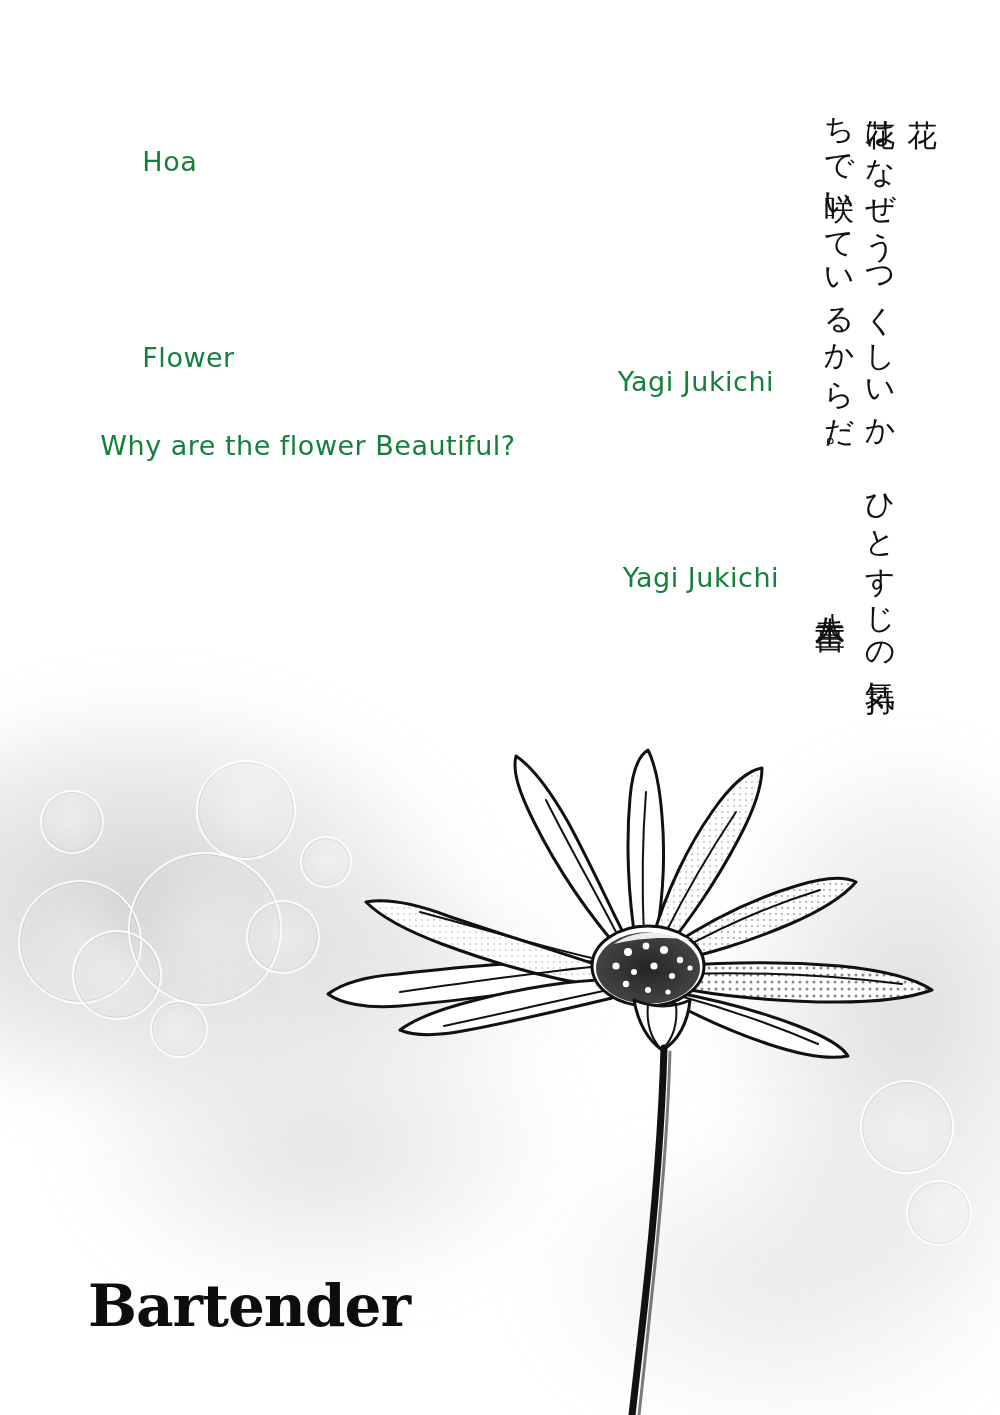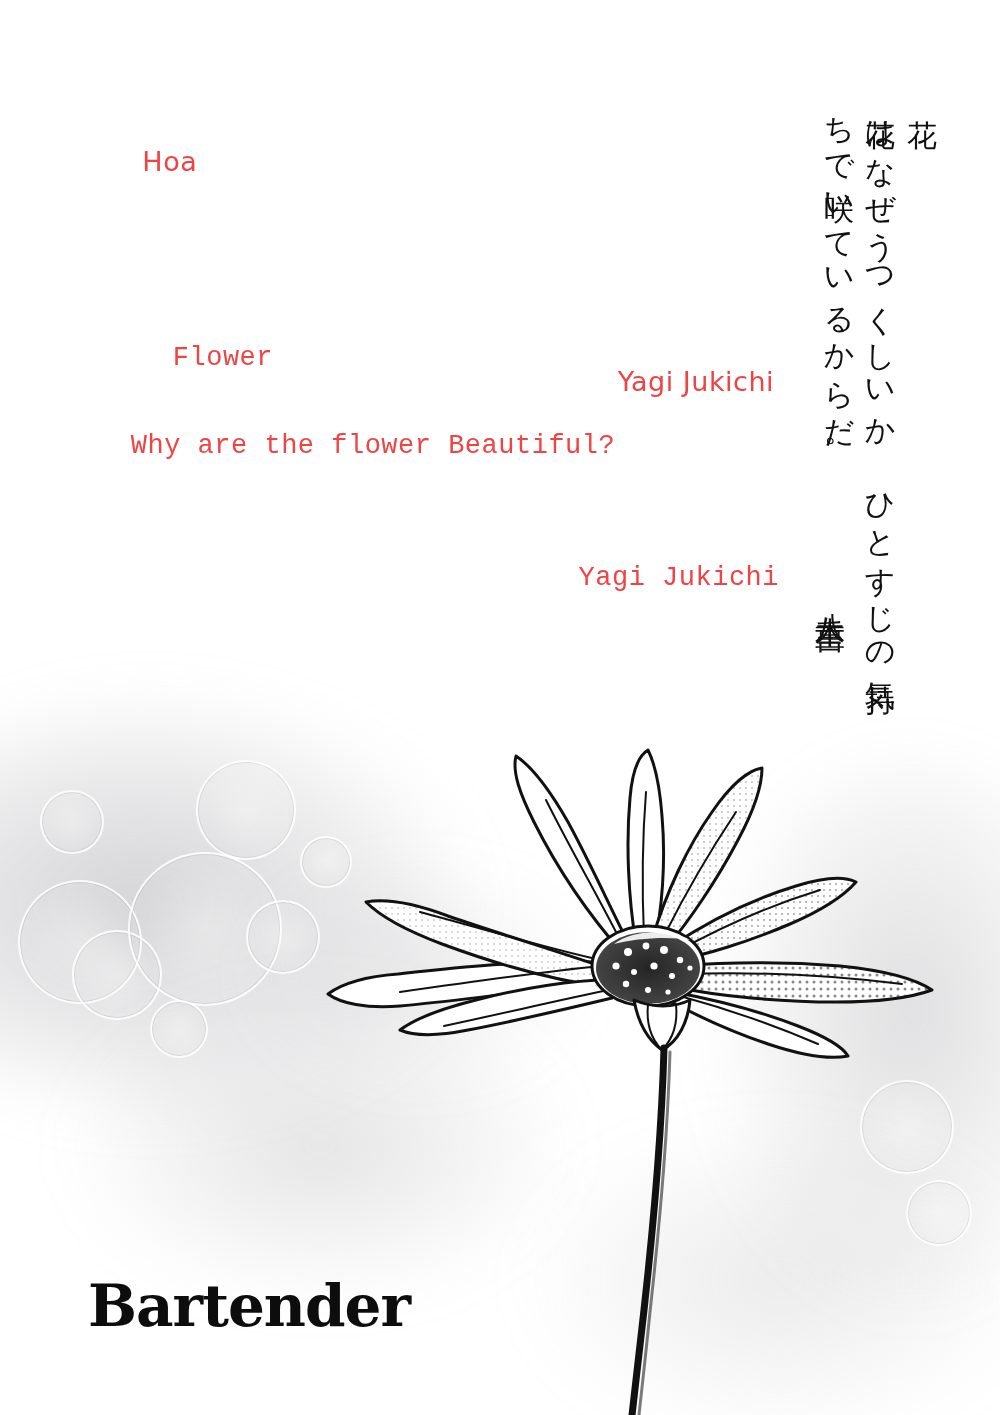--- a/index.html
+++ b/index.html
@@ -60,40 +60,39 @@
     position: absolute;
     border-radius: 50%;
     border: 2px solid rgba(255,255,255,0.85);
     box-shadow: 0 0 0 1px rgba(130,130,135,0.18) inset;
     background: radial-gradient(circle at 50% 50%, rgba(255,255,255,0.30) 0%, rgba(255,255,255,0.05) 60%, rgba(255,255,255,0) 100%);
   }
 
   
   .poem {
     position: absolute;
-    color: #ef4444;
+    color: #15803d;
     font-family: "DejaVu Sans", sans-serif;
     white-space: pre;
     letter-spacing: 0.5px;
   }
   #poem-vi {
     left: 64px;
     top: 96px;
     font-size: 27px;
     line-height: 44px;
   }
   #poem-vi .indent { padding-left: 42px; display: inline-block; }
   #poem-vi .attrib { display: block; text-align: right; width: 710px; }
 
   #poem-en {
     left: 64px;
     top: 292px;
     font-size: 27px;
     line-height: 44px;
-    font-family: Liberation Mono, monospace;
   }
   #poem-en .indent { padding-left: 42px; display: inline-block; }
   #poem-en .attrib { display: block; text-align: right; width: 715px; }
 
   
   .jp-col {
     position: absolute;
     writing-mode: vertical-rl;
     text-orientation: upright;
     color: #111;

